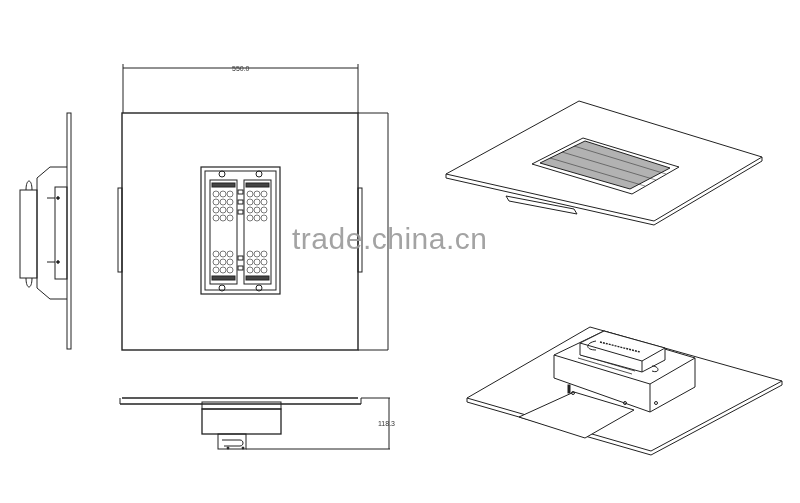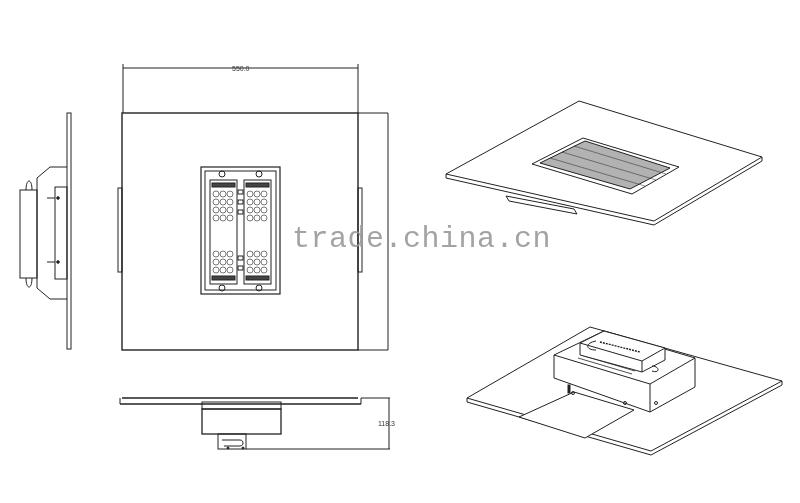--- a/index.html
+++ b/index.html
@@ -1,21 +1,21 @@
 <!DOCTYPE html>
 <html><head>
 <meta charset="utf-8">
 <style>
   html, body { margin: 0; padding: 0; background: #ffffff; }
   body { width: 800px; height: 503px; position: relative; overflow: hidden; font-family: "Liberation Sans", sans-serif; }
   svg { position: absolute; left: 0; top: 0; }
   .dimtext { font-family: "Liberation Sans", sans-serif; font-size: 7px; fill: #333; }
   .watermark {
     position: absolute; left: 292px; top: 222px;
-    font-family: Liberation Mono, monospace; font-size: 30px; color: #9a9a9a;
+    font-family: Liberation Sans, sans-serif; font-size: 30px; color: #9a9a9a;
     letter-spacing: 0.5px; opacity: 0.9;
   }
 </style>
 </head>
 <body>
 
 <svg width="800" height="503" viewBox="0 0 800 503" xmlns="http://www.w3.org/2000/svg">
   <g stroke="#222" fill="none" stroke-width="1">
 
     <g>

